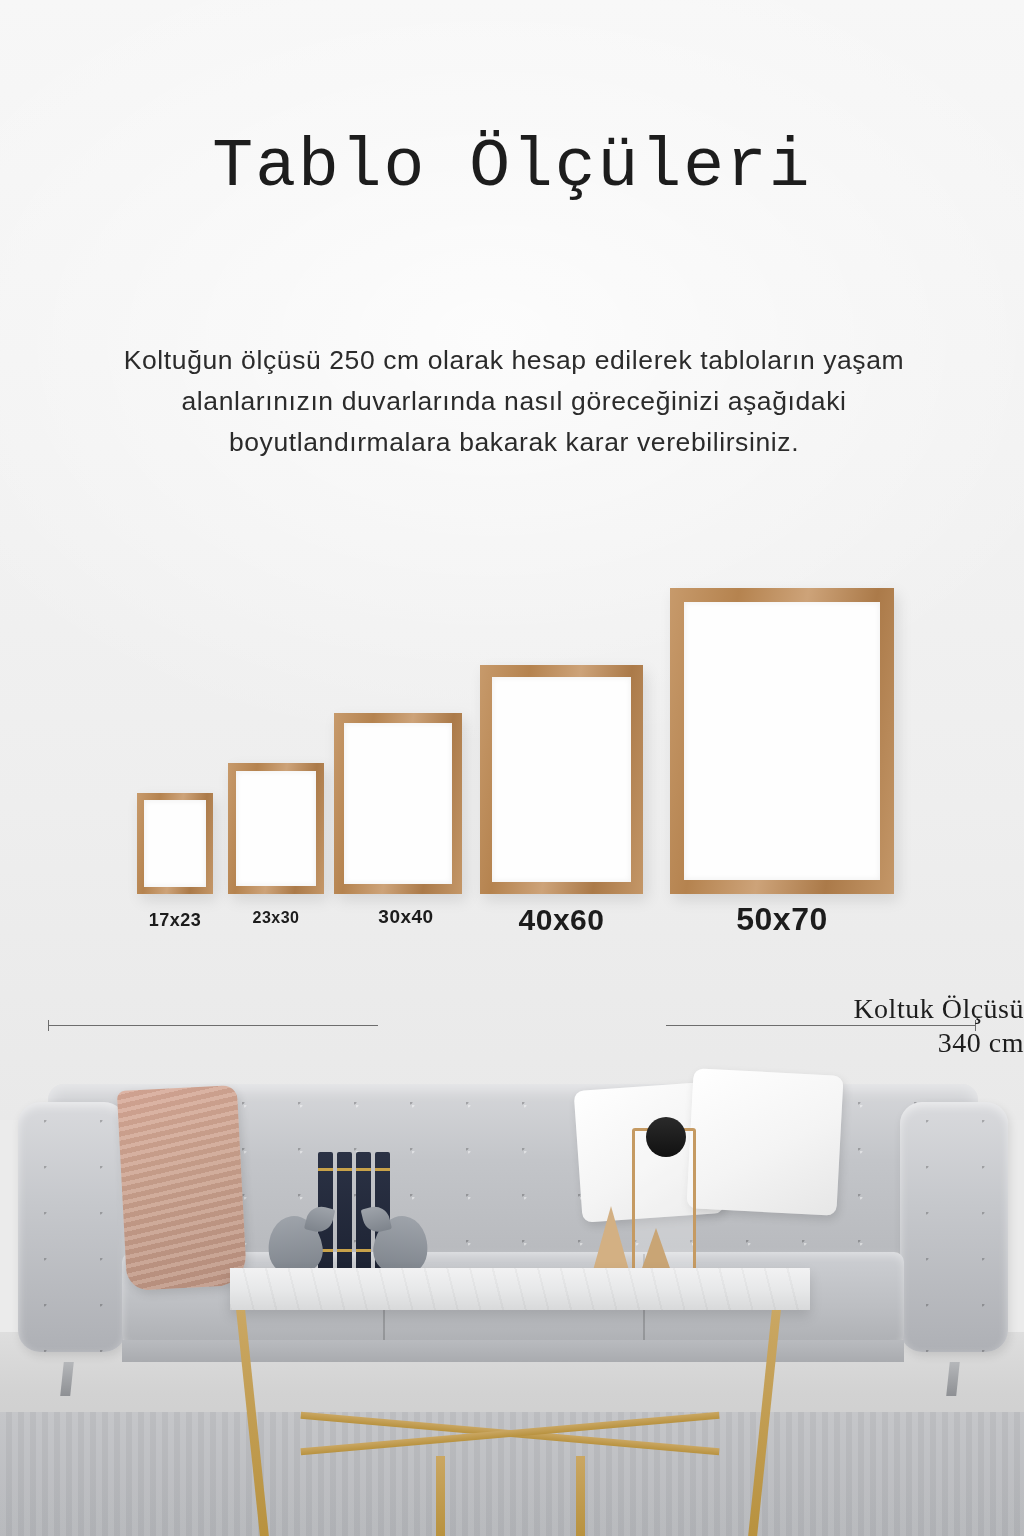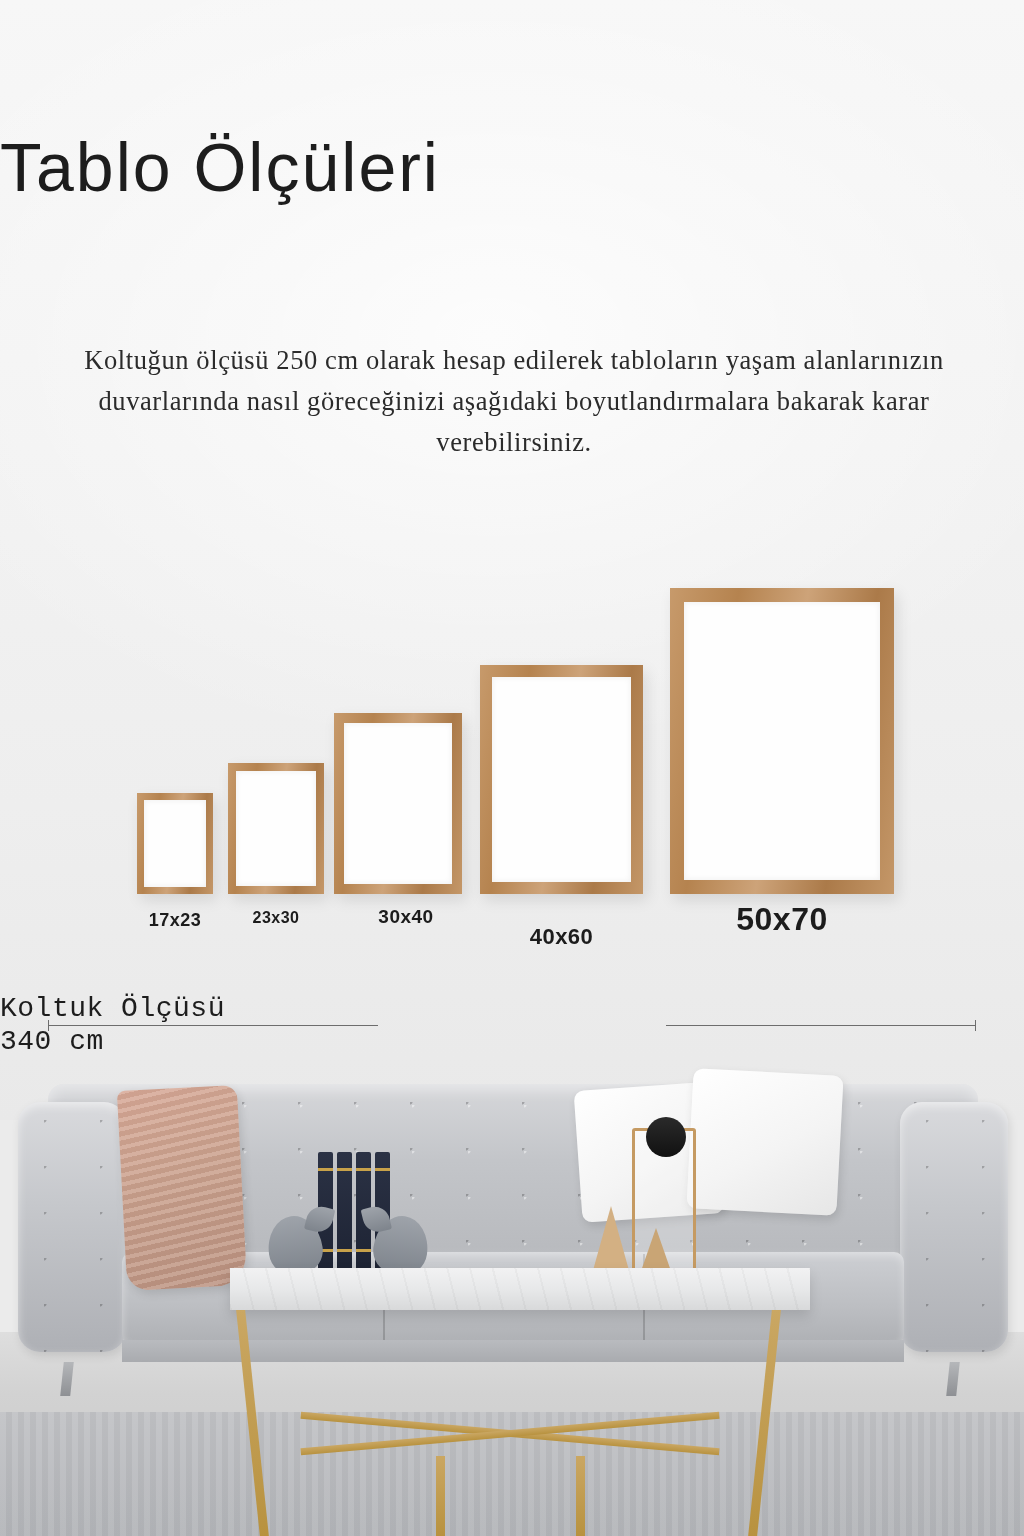--- a/index.html
+++ b/index.html
@@ -29,34 +29,34 @@
   .wall:after{
     content:"";
     position:absolute; inset:0;
     background: radial-gradient(ellipse 900px 600px at 48% 30%, rgba(255,255,255,.75) 0%, rgba(255,255,255,0) 70%);
   }
   
   .title {
     position: absolute;
     left: 0; right: 0;
     top: 128px;
-    text-align: left;
-    font-family: Liberation Sans, sans-serif;
+    text-align: center;
+    font-family: Liberation Mono, monospace;
     font-size: 68px;
     letter-spacing: 2px;
     color: #1d1d1d;
     font-weight: 400;
   }
   .subtitle {
     position: absolute;
     left: 74px;
     width: 880px;
     top: 340px;
     text-align: center;
-    font-family: Liberation Serif, serif;
+    font-family: Liberation Sans, sans-serif;
     font-size: 26.5px;
     line-height: 41px;
     letter-spacing: .6px;
     color: #2b2b2b;
     font-weight: 300;
   }
   
   .frames {
     position: absolute;
     left: 0; top: 0; width: 1024px; height: 960px;
@@ -105,22 +105,22 @@
   .measure-tick {
     position: absolute;
     width: 1px; height: 11px;
     background: #6d6d6d;
     top: 45px;
   }
   .measure-label {
     position: absolute;
     left: 0; right: 0;
     top: 18px;
-    text-align: left;
-    font-family: Liberation Mono, monospace;
+    text-align: right;
+    font-family: Liberation Serif, serif;
     color: #1d1d1d;
   }
   .measure-label .l1 { font-size: 28px; letter-spacing: .5px; display: block;}
   .measure-label .l2 { font-size: 28px; letter-spacing: .5px; display: block; margin-top: 2px;}
   
   .floor {
     position: absolute;
     left: 0; top: 1332px; width: 1024px; height: 204px;
     background: linear-gradient(180deg, #dedede 0%, #d2d2d2 30%, #c9c9c9 100%);
   }
@@ -313,21 +313,21 @@
     <div class="frame" style="left:334px;top:713px;width:128px;height:181px;">
       <div class="wood"></div>
       <div class="inner" style="left:10px;top:10px;right:10px;bottom:10px;"></div>
     </div>
     <div class="frame-label" style="left:342px;top:906px;width:128px;font-size:19px;">30x40</div>
 
     <div class="frame" style="left:480px;top:665px;width:163px;height:229px;">
       <div class="wood"></div>
       <div class="inner" style="left:12px;top:12px;right:12px;bottom:12px;"></div>
     </div>
-    <div class="frame-label" style="left:480px;top:903px;width:163px;font-size:22px;margin-top:21px;">40x60</div>
+    <div class="frame-label" style="left:480px;top:903px;width:163px;font-size:30px;">40x60</div>
 
     <div class="frame" style="left:670px;top:588px;width:224px;height:306px;">
       <div class="wood"></div>
       <div class="inner" style="left:14px;top:14px;right:14px;bottom:14px;"></div>
     </div>
     <div class="frame-label" style="left:670px;top:901px;width:224px;font-size:32px;">50x70</div>
 
   </div>
 
   <div class="measure" style="top:975px;">

